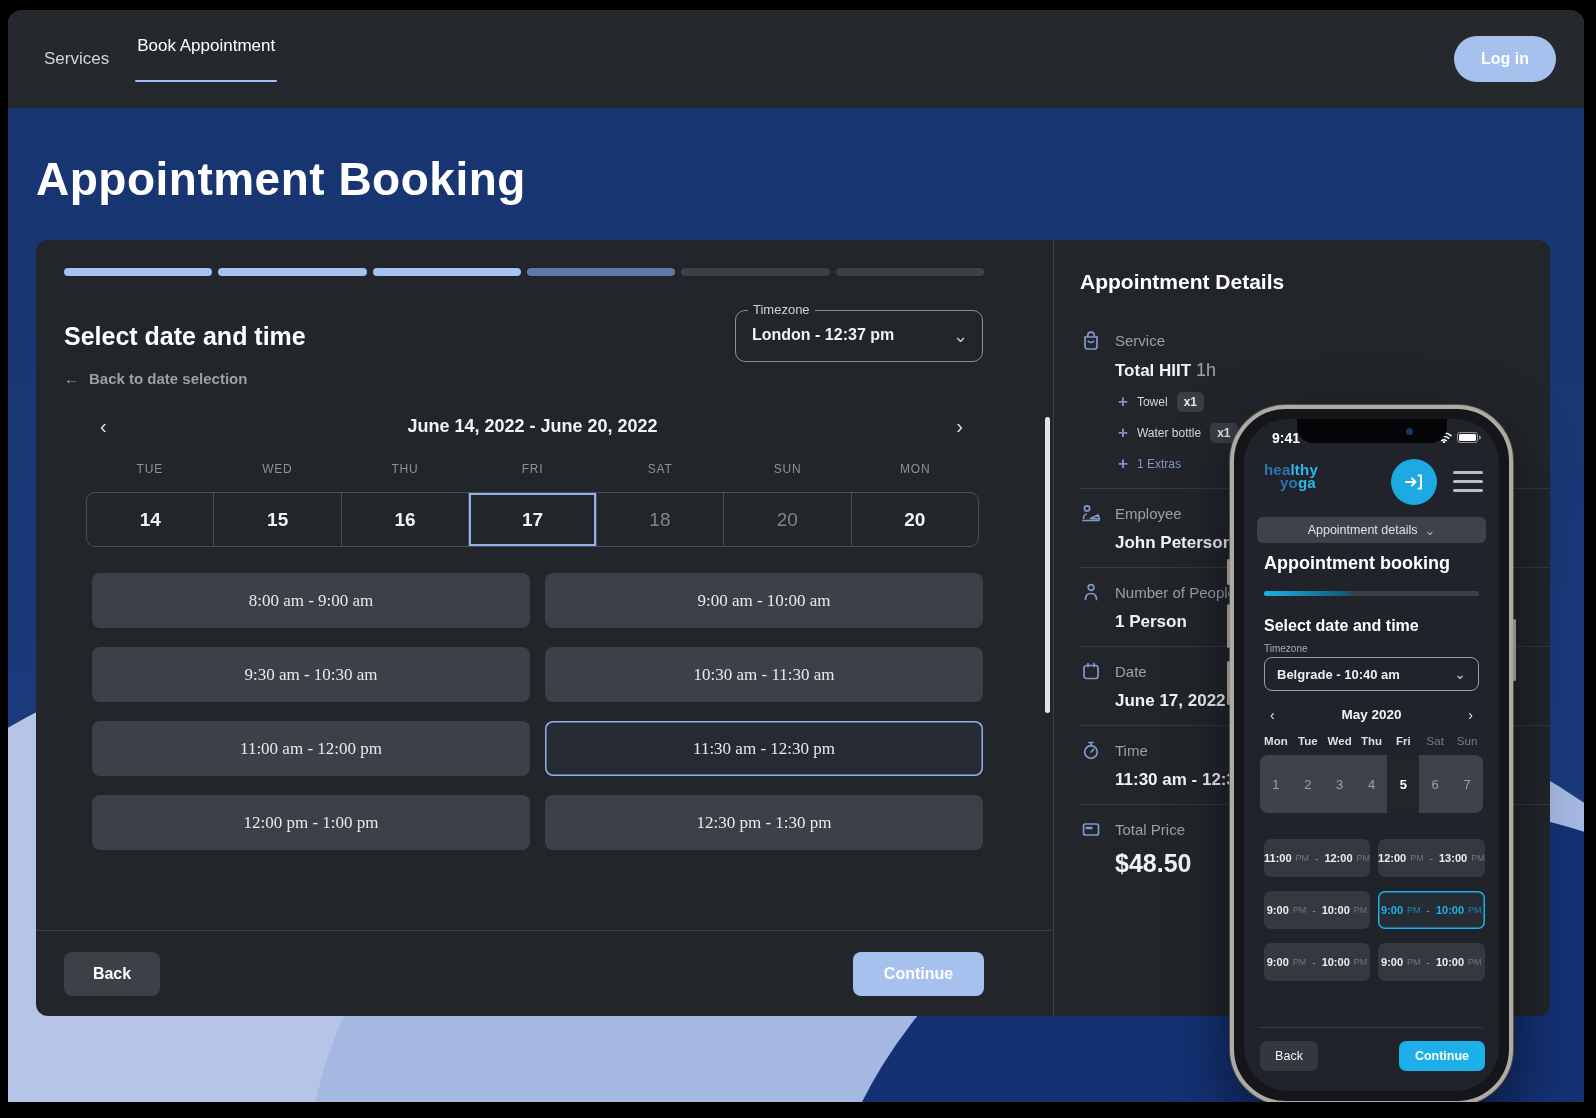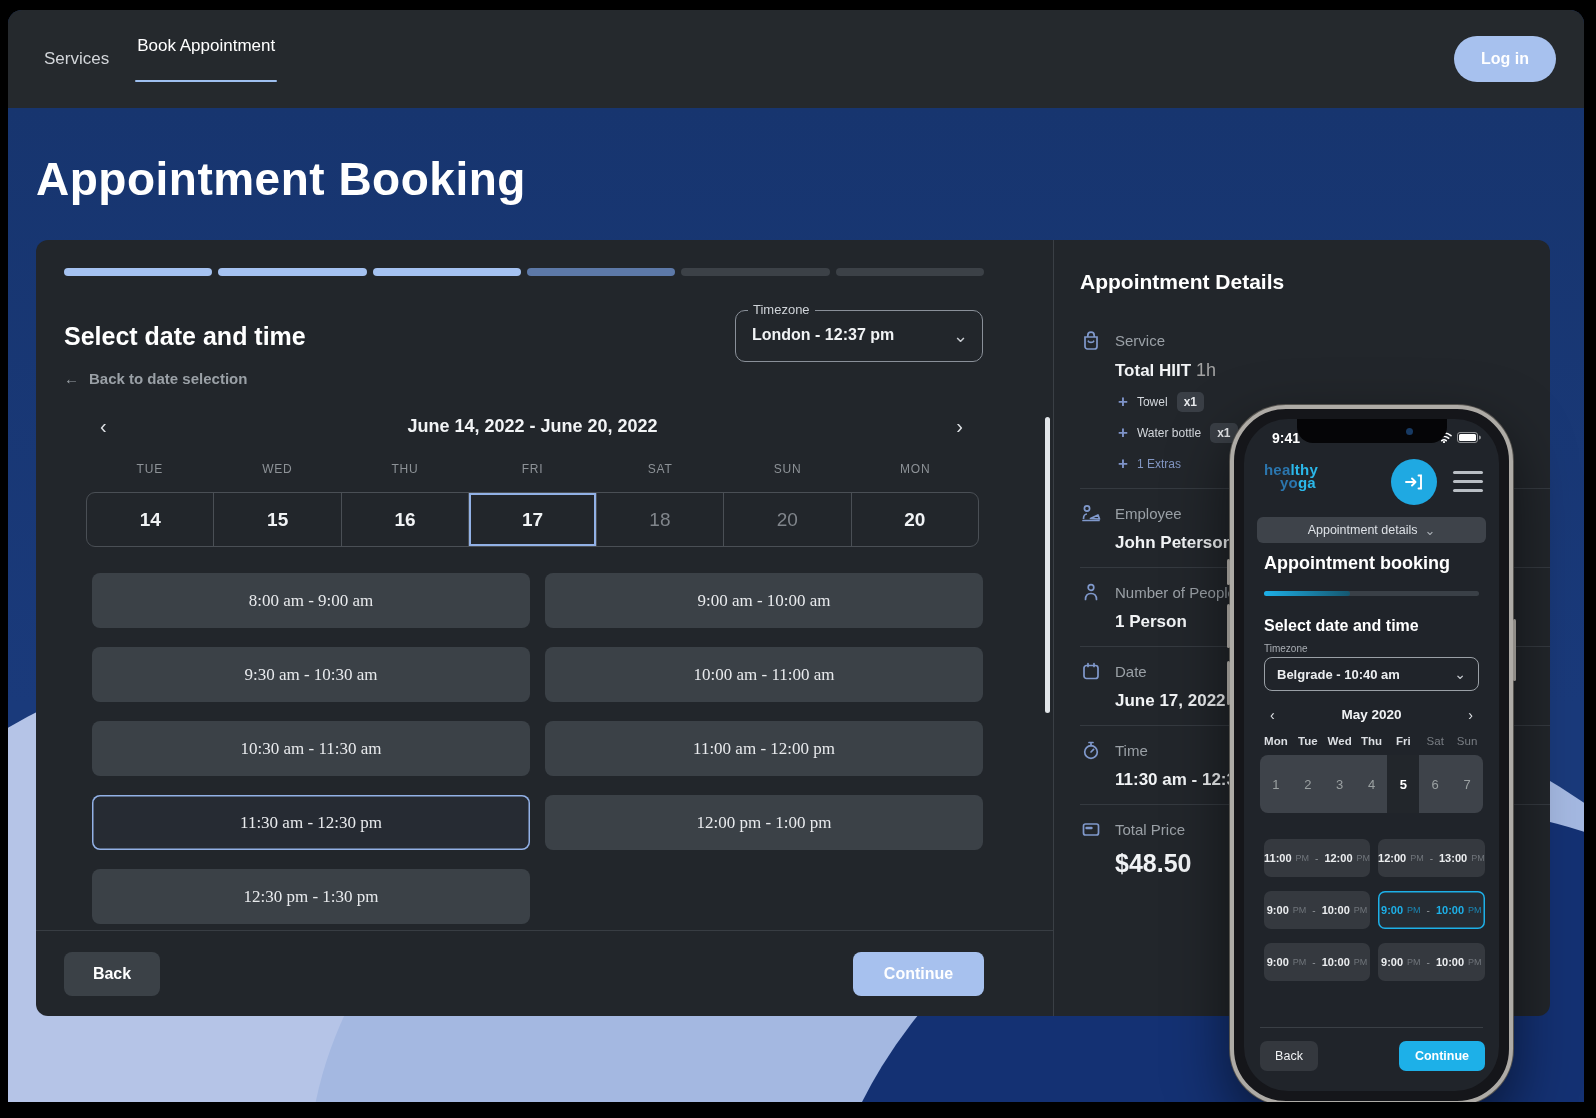--- a/index.html
+++ b/index.html
@@ -230,21 +230,20 @@
             <div class="date-cell selected">17</div>
             <div class="date-cell dim">18</div>
             <div class="date-cell dim">20</div>
             <div class="date-cell">20</div>
           </div>
 
           <div class="slots">
             <div class="slot">8:00 am - 9:00 am</div>
             <div class="slot">9:00 am - 10:00 am</div>
             <div class="slot">9:30 am - 10:30 am</div>
-            <div class="slot">10:00 am - 11:00 am</div>
             <div class="slot">10:30 am - 11:30 am</div>
             <div class="slot">11:00 am - 12:00 pm</div>
             <div class="slot selected">11:30 am - 12:30 pm</div>
             <div class="slot">12:00 pm - 1:00 pm</div>
             <div class="slot">12:30 pm - 1:30 pm</div>
           </div>
 
           <div class="scroll-thumb"></div>
 
           <div class="lp-footer">

